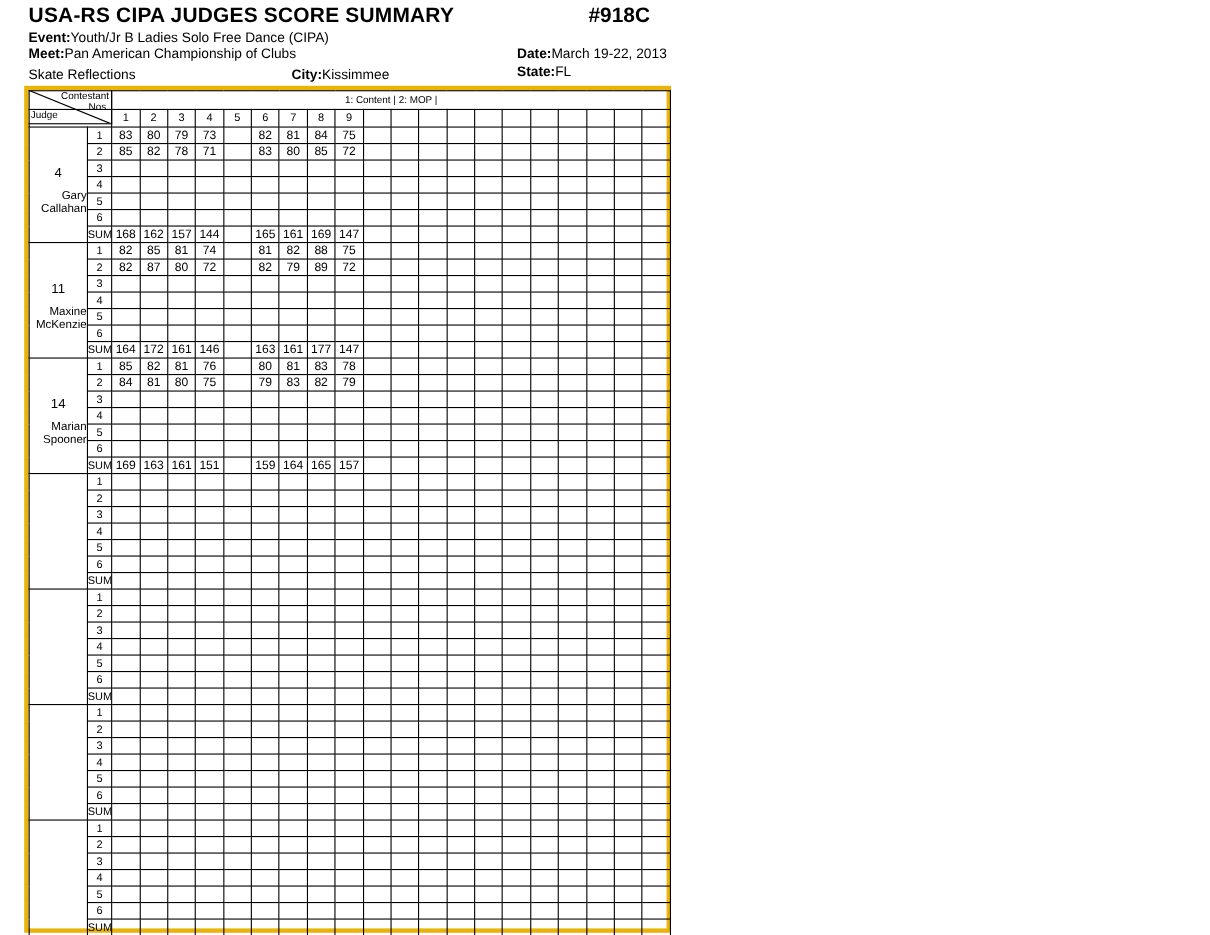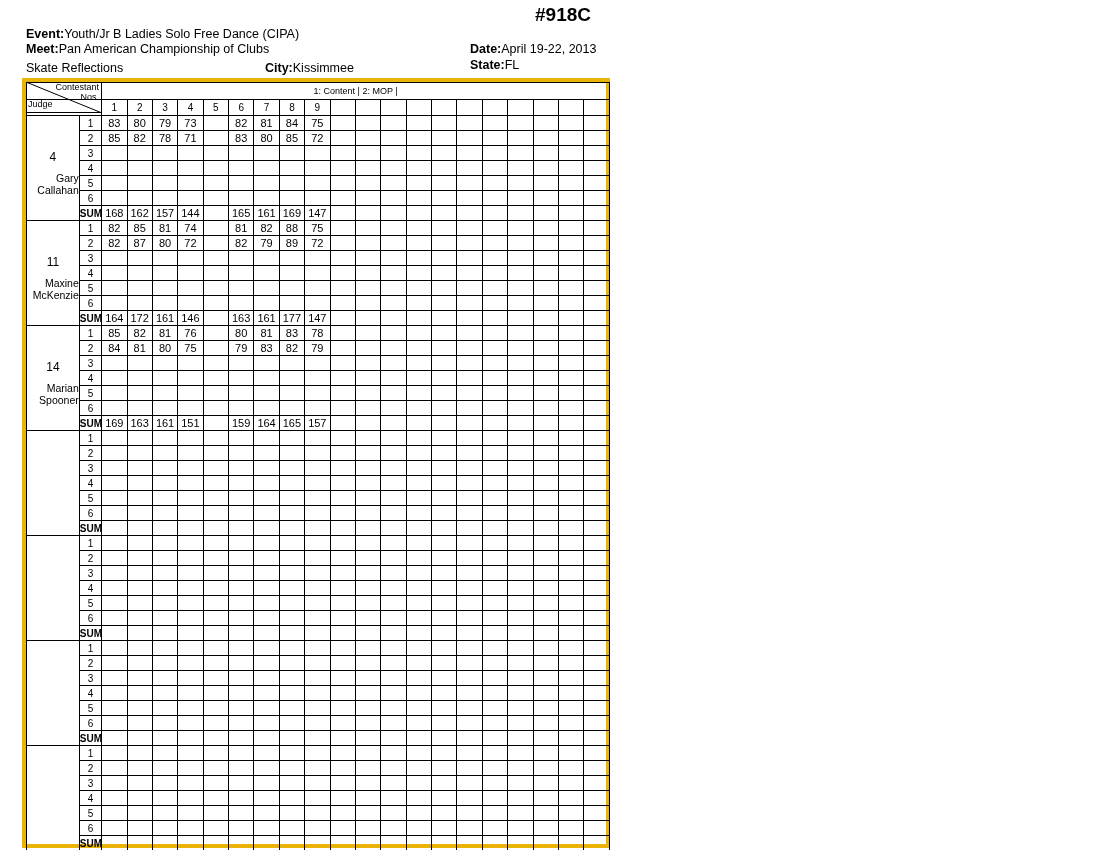--- a/index.html
+++ b/index.html
@@ -104,21 +104,20 @@
   }
   td.rowlabel {
     font-size: 10px;
     text-align: right;
     padding-right: 2px;
   }
   td.sumlabel {
     font-size: 10px;
     text-align: right;
     padding-right: 1px;
-    font-weight: bold;
   }
   td.score { font-size: 11px; }
   td.sumval { font-size: 11px; }
 
   
   #corner {
     position: absolute;
     left: 0; top: 0;
     width: 76px;
     height: 31px;
@@ -160,36 +159,37 @@
     padding-right: 3px;
     font-size: 10px;
     border-left: none;
   }
   td.nob { border: none; }
 </style>
 </head>
 <body>
 
 <div id="header">
+  <div id="title">USA-RS CIPA JUDGES SCORE SUMMARY</div>
   <div id="sheet-number">#918C</div>
 
   <div class="hdr-row" id="event-row">
     <span class="hdr-label">Event:</span><span>Youth/Jr B Ladies Solo Free Dance  (CIPA)</span>
   </div>
 
   <div class="hdr-row" id="meet-row">
     <span class="hdr-label">Meet:</span><span>Pan American Championship of Clubs</span>
   </div>
 
   <div class="hdr-row" id="skate-row">
     <span>Skate Reflections</span>
   </div>
 
   <div class="hdr-row" id="date-row">
-    <span class="hdr-label">Date:</span><span>April 19-22, 2013</span>
+    <span class="hdr-label">Date:</span><span>March 19-22, 2013</span>
   </div>
 
   <div class="hdr-row" id="city-row">
     <span class="hdr-label">City:</span><span>Kissimmee</span>
   </div>
 
   <div class="hdr-row" id="state-row">
     <span class="hdr-label">State:</span><span>FL</span>
   </div>
 </div>

